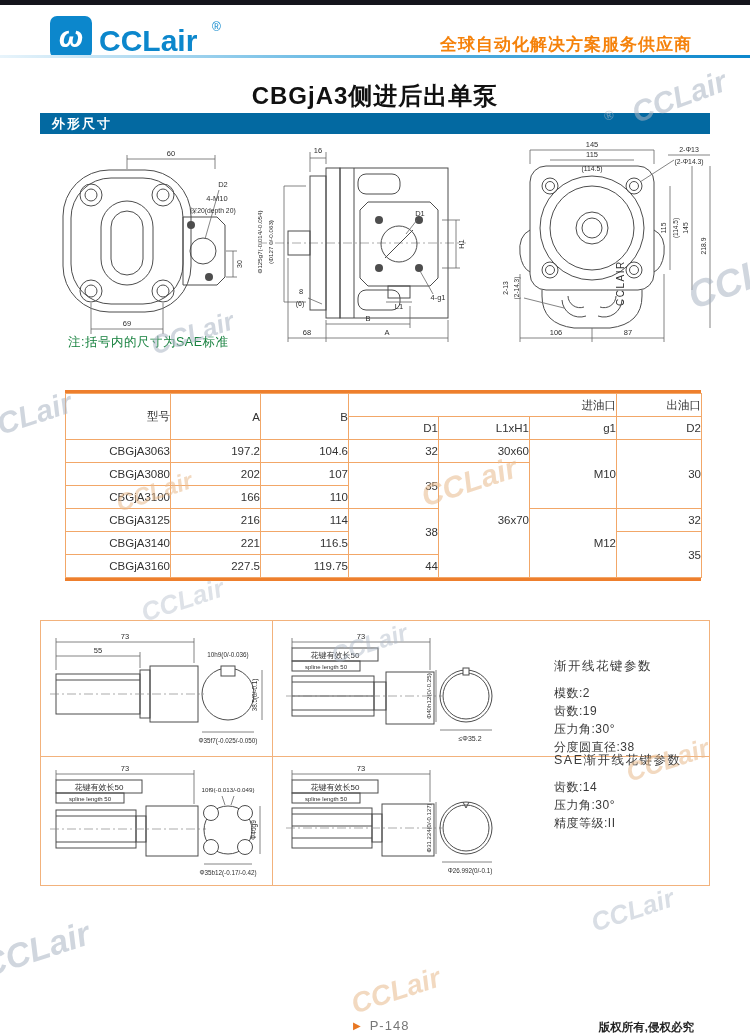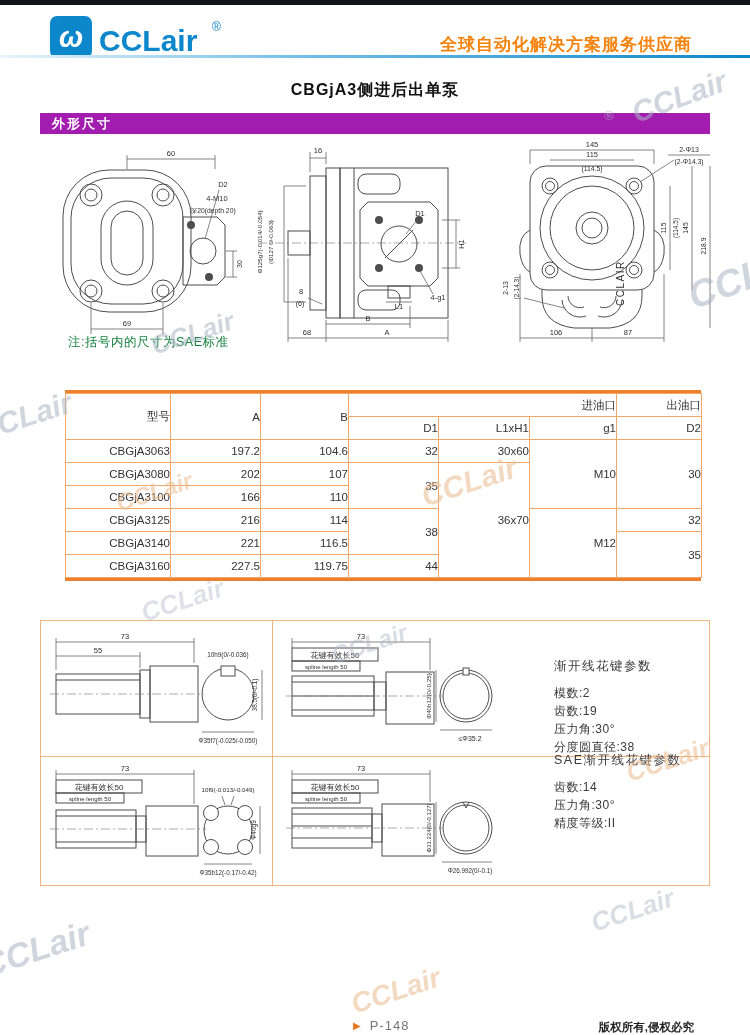--- a/index.html
+++ b/index.html
@@ -8,23 +8,23 @@
   .abs{position:absolute;}
   .topbar{left:0;top:0;width:750px;height:5px;background:#14141c;}
   .logo-box{left:50px;top:16px;width:42px;height:42px;background:#0c87cc;border-radius:7px;
             display:flex;align-items:center;justify-content:center;color:#fff;
             font-size:29px;font-style:italic;font-weight:bold;}
   .logo-text{left:99px;top:24px;font-size:30px;font-weight:bold;color:#0c87cc;}
   .logo-reg{left:212px;top:20px;font-size:12px;color:#0c87cc;}
   .tagline{right:58px;top:33px;font-size:17px;font-weight:bold;color:#f5820b;letter-spacing:1px;}
   .divider{left:0;top:55px;width:750px;height:3px;
            background:linear-gradient(to right,#e8f4fb 0%,#74bfe6 40%,#0c87cc 100%);}
-  .title{left:0;top:80px;width:750px;text-align:center;font-size:16px;font-weight:bold;color:#111;
+  .title{left:0;top:80px;width:750px;text-align:center;font-size:24px;font-weight:bold;color:#111;
          letter-spacing:1px;}
-  .banner{left:40px;width:670px;height:21px;background:#a21caf;color:#fff;font-size:13px;
+  .banner{left:40px;width:670px;height:21px;background:#0369a1;color:#fff;font-size:13px;
           font-weight:bold;line-height:21px;padding-left:12px;box-sizing:border-box;letter-spacing:2px;}
   .note{left:68px;top:334px;font-size:12.5px;font-weight:400;color:#15803d;letter-spacing:.5px;}
 
   .tablewrap{left:65px;top:390px;width:636px;border-top:3px solid #ee7f2d;border-bottom:3px solid #ee7f2d;}
   table.spec{border-collapse:collapse;width:636px;table-layout:fixed;}
   table.spec th,table.spec td{border:1px solid #f2a768;font-weight:normal;text-align:right;
         font-size:11.5px;color:#333;padding:0;height:22px;background:transparent;}
   table.spec thead th{font-size:11.5px;}
 
   .box2{left:40px;top:620px;width:670px;height:266px;border:1px solid #f2b27c;box-sizing:border-box;}

